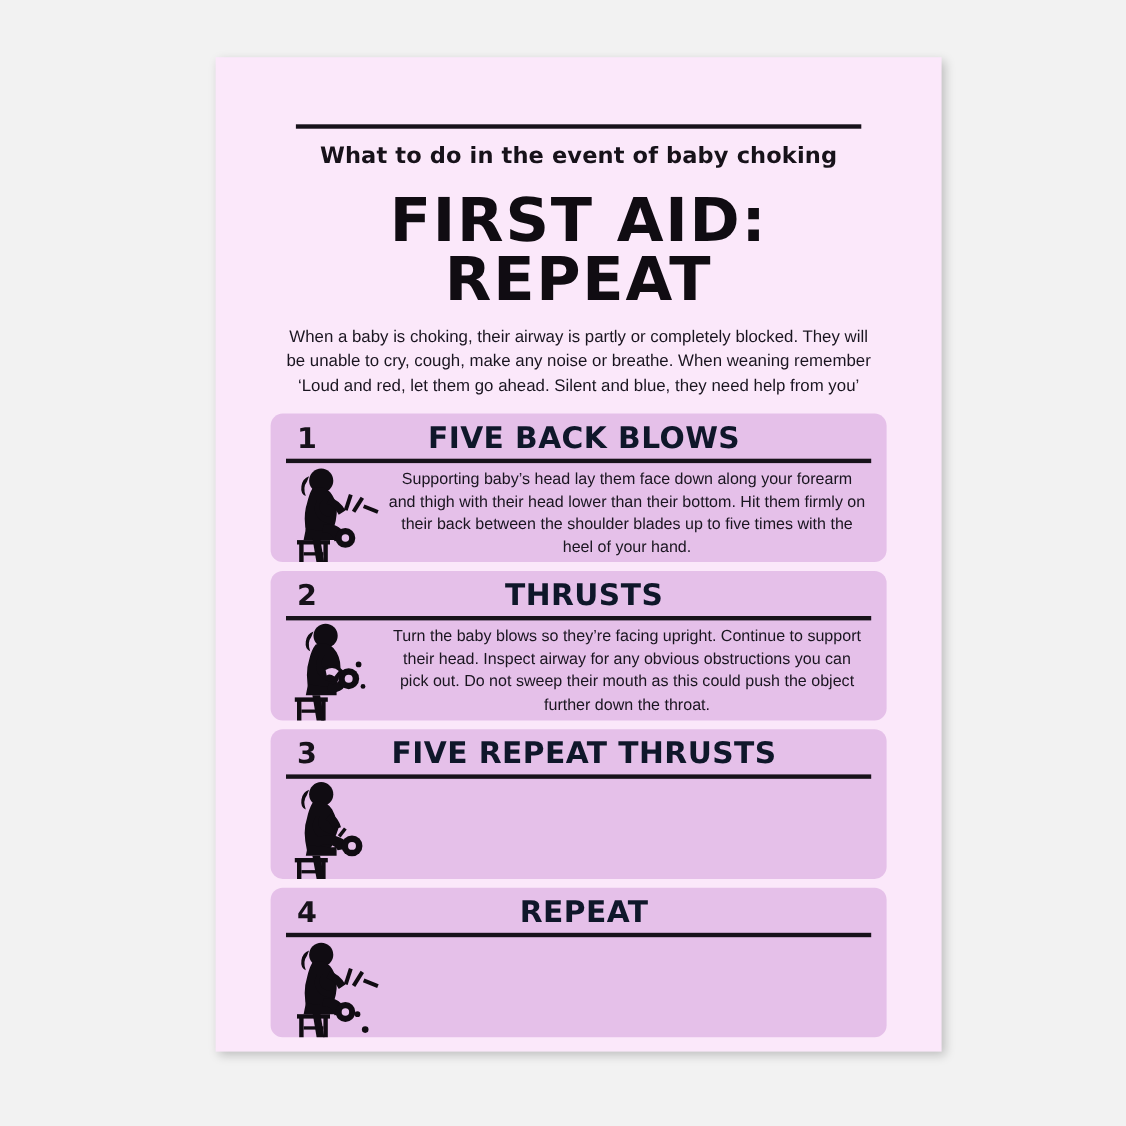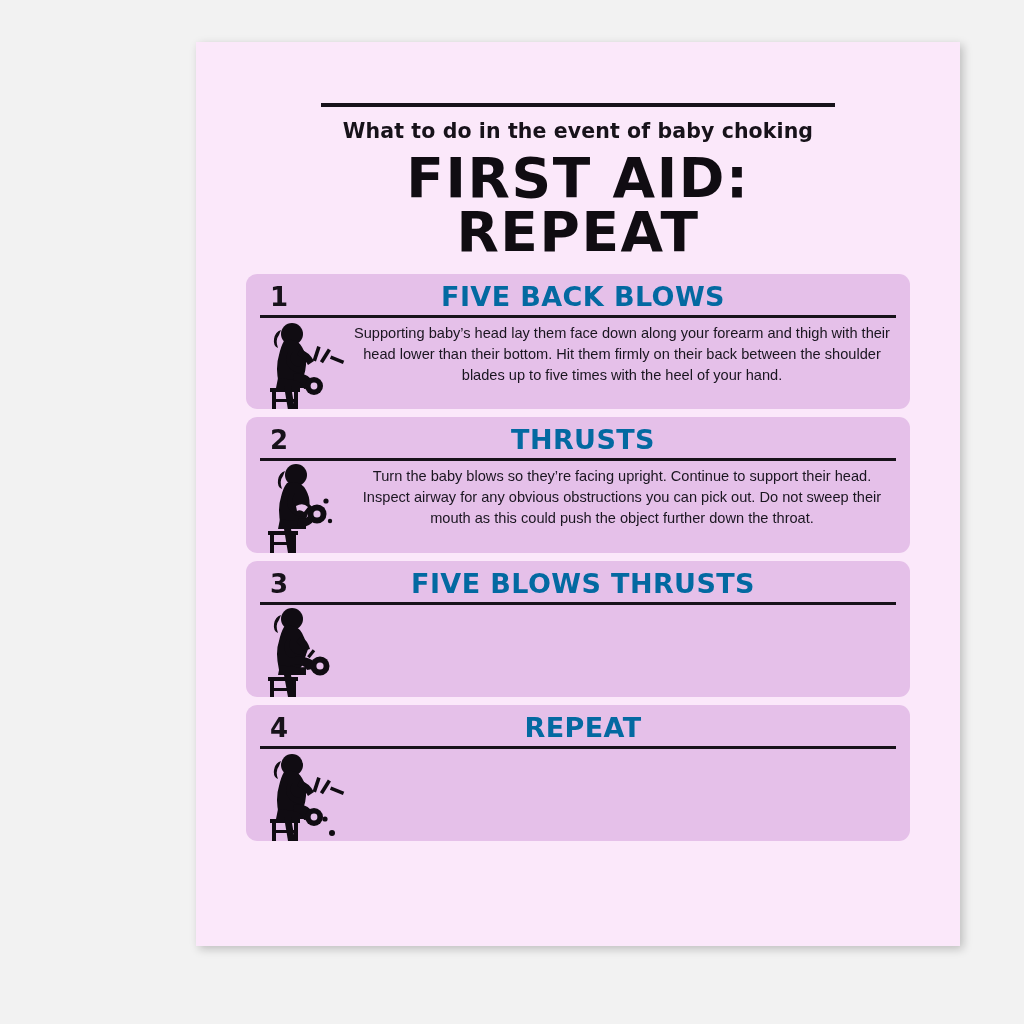--- a/index.html
+++ b/index.html
@@ -16,22 +16,22 @@
     font-family: "Liberation Sans", sans-serif;
     display: flex;
     align-items: flex-start;
     justify-content: flex-start;
   }
 
   
   .poster {
     position: absolute;
     left: 196px;
-    top: 42px;
-    width: 764px;
+    top: 52px;
+    width: 660px;
     height: 904px;
     background: #fbe8fa;
     box-shadow: 3px 3px 9px rgba(0,0,0,0.22);
     padding: 0 0;
   }
 
   
   .header-rule {
     width: 514px;
     height: 4px;
@@ -50,21 +50,21 @@
   }
 
   .title {
     text-align: center;
     font-family: "DejaVu Sans", sans-serif;
     font-weight: bold;
     font-size: 55px;
     line-height: 0.98;
     letter-spacing: 1.6px;
     color: #100c12;
-    margin-top: 9px;
+    margin-top: 21px;
   }
   .title .line2 { display: block; }
 
   .intro {
     text-align: center;
     font-family: "Liberation Sans", sans-serif;
     font-size: 15.3px;
     line-height: 1.45;
     color: #1a1520;
     width: 546px;
@@ -106,21 +106,21 @@
     padding-left: 10px;
   }
 
   .step-head {
     flex: 1 1 auto;
     text-align: center;
     font-family: "DejaVu Sans", sans-serif;
     font-weight: bold;
     font-size: 27px;
     letter-spacing: 0.4px;
-    color: #0369a1;
+    color: #0f172a;
     padding-right: 52px;
   }
 
   .card-rule {
     width: 100%;
     height: 3.5px;
     background: #17121a;
     margin-top: 3px;
   }
 
@@ -162,20 +162,21 @@
 
   <div class="header-rule"></div>
 
   <div class="kicker">What to do in the event of baby choking</div>
 
   <div class="title">
     <span>FIRST AID:</span>
     <span class="line2">REPEAT</span>
   </div>
 
+  <div class="intro">When a baby is choking, their airway is partly or completely blocked. They will be unable to cry, cough, make any noise or breathe. When weaning remember ‘Loud and red, let them go ahead. Silent and blue, they need help from you’</div>
 
   <div class="steps">
 
     <div class="card c1">
       <div class="card-top">
         <div class="step-num">1</div>
         <div class="step-head">FIVE BACK BLOWS</div>
       </div>
       <div class="card-rule"></div>
       <div class="card-body">
@@ -250,21 +251,21 @@
             </g>
           </svg>
         </div>
         <div class="step-text">Turn the baby blows so they’re facing upright. Continue to support their head. Inspect airway for any obvious obstructions you can pick out. Do not sweep their mouth as this could push the object further down the throat.</div>
       </div>
     </div>
 
     <div class="card c3">
       <div class="card-top">
         <div class="step-num">3</div>
-        <div class="step-head">FIVE BLOWS THRUSTS</div>
+        <div class="step-head">FIVE REPEAT THRUSTS</div>
       </div>
       <div class="card-rule"></div>
       <div class="card-body">
         <div class="icon-wrap">
           <svg viewBox="0 0 96 96" xmlns="http://www.w3.org/2000/svg">
             <g fill="#100c12">
               <rect x="14" y="74" width="30" height="4"></rect>
               <rect x="16" y="77" width="4" height="18"></rect>
               <rect x="38" y="77" width="4" height="18"></rect>
               <rect x="20" y="85" width="18" height="3"></rect>

